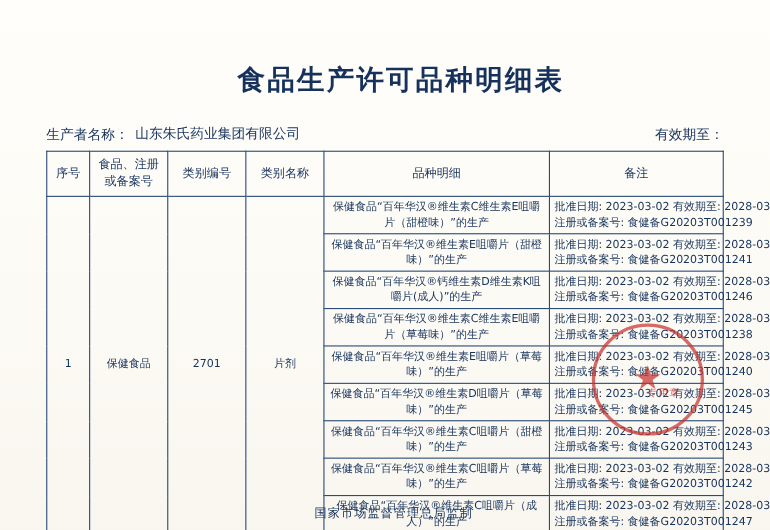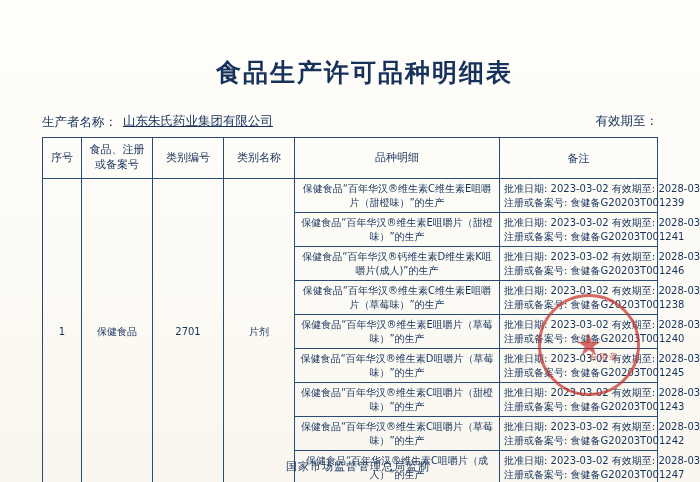--- a/index.html
+++ b/index.html
@@ -29,40 +29,39 @@
     font-weight: bold;
     letter-spacing: 2px;
     color: #16325c;
     padding-top: 56px;
     font-family: "DejaVu Serif", "Liberation Serif", serif;
     padding-left: 29px;
   }
   .meta-row {
     display: flex;
     justify-content: space-between;
-    align-items: flex-start;
+    align-items: center;
     margin: 24px 42px 6px 42px;
     font-size: 12.5px;
     color: #16325c;
   }
   .meta-left {
     display: flex;
     align-items: flex-end;
     white-space: nowrap;
   }
   .meta-label {
     font-size: 12.5px;
     color: #16325c;
   }
   .meta-value {
     font-size: 12.5px;
     color: #16325c;
     margin-left: 6px;
     padding-bottom: 1px;
-    text-decoration: underline;
   }
   .meta-right {
     display: flex;
     align-items: flex-end;
     white-space: nowrap;
   }
   table.detail {
     border-collapse: collapse;
     margin: 0 42px;
     width: calc(100% - 84px);
@@ -80,21 +79,21 @@
   table.detail th {
     font-weight: normal;
     font-size: 11px;
     height: 34px;
   }
   .col-seq { width: 30px; margin-left: 10px; }
   .col-cat { width: 62px; }
   .col-code { width: 62px; }
   .col-name { width: 62px; }
   .col-detail { width: 196px; }
-  .col-remark { width: auto; font-family: Liberation Serif, serif; }
+  .col-remark { width: auto; }
   td.detail-cell {
     text-align: center;
     padding: 4px 6px;
     line-height: 1.45;
   }
   td.remark-cell {
     text-align: left;
     padding: 4px 8px;
     line-height: 1.5;
   }

